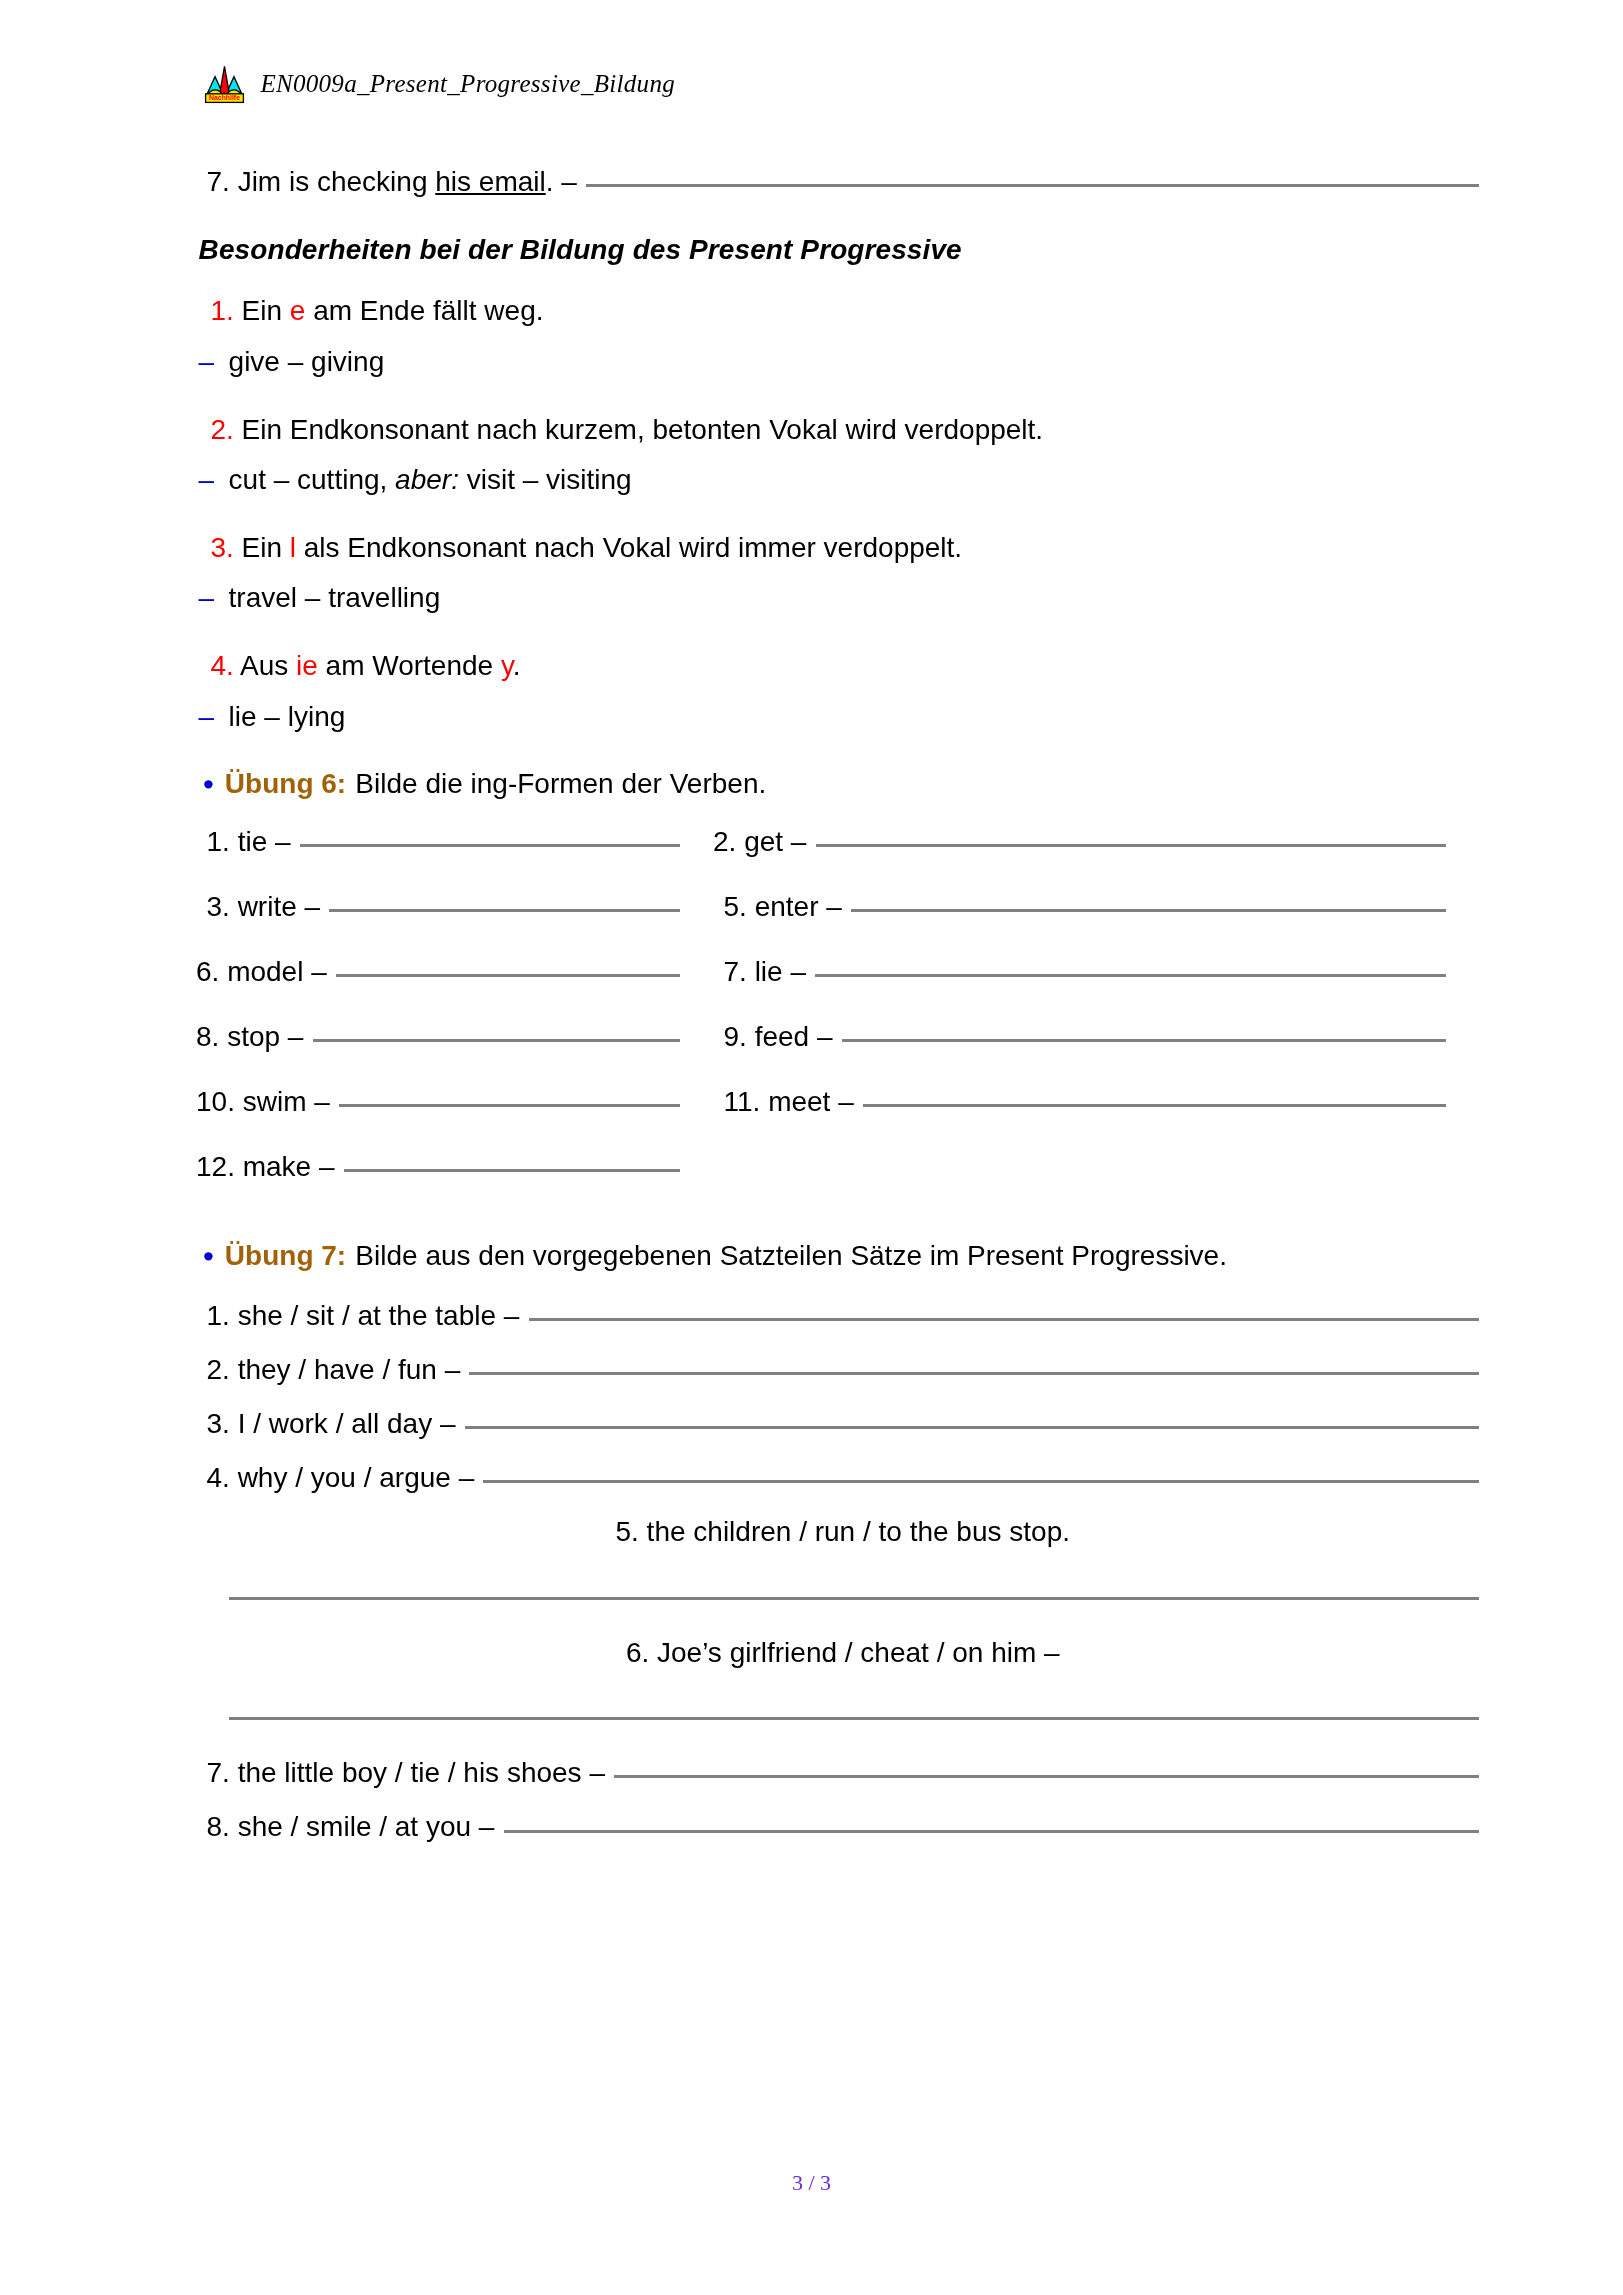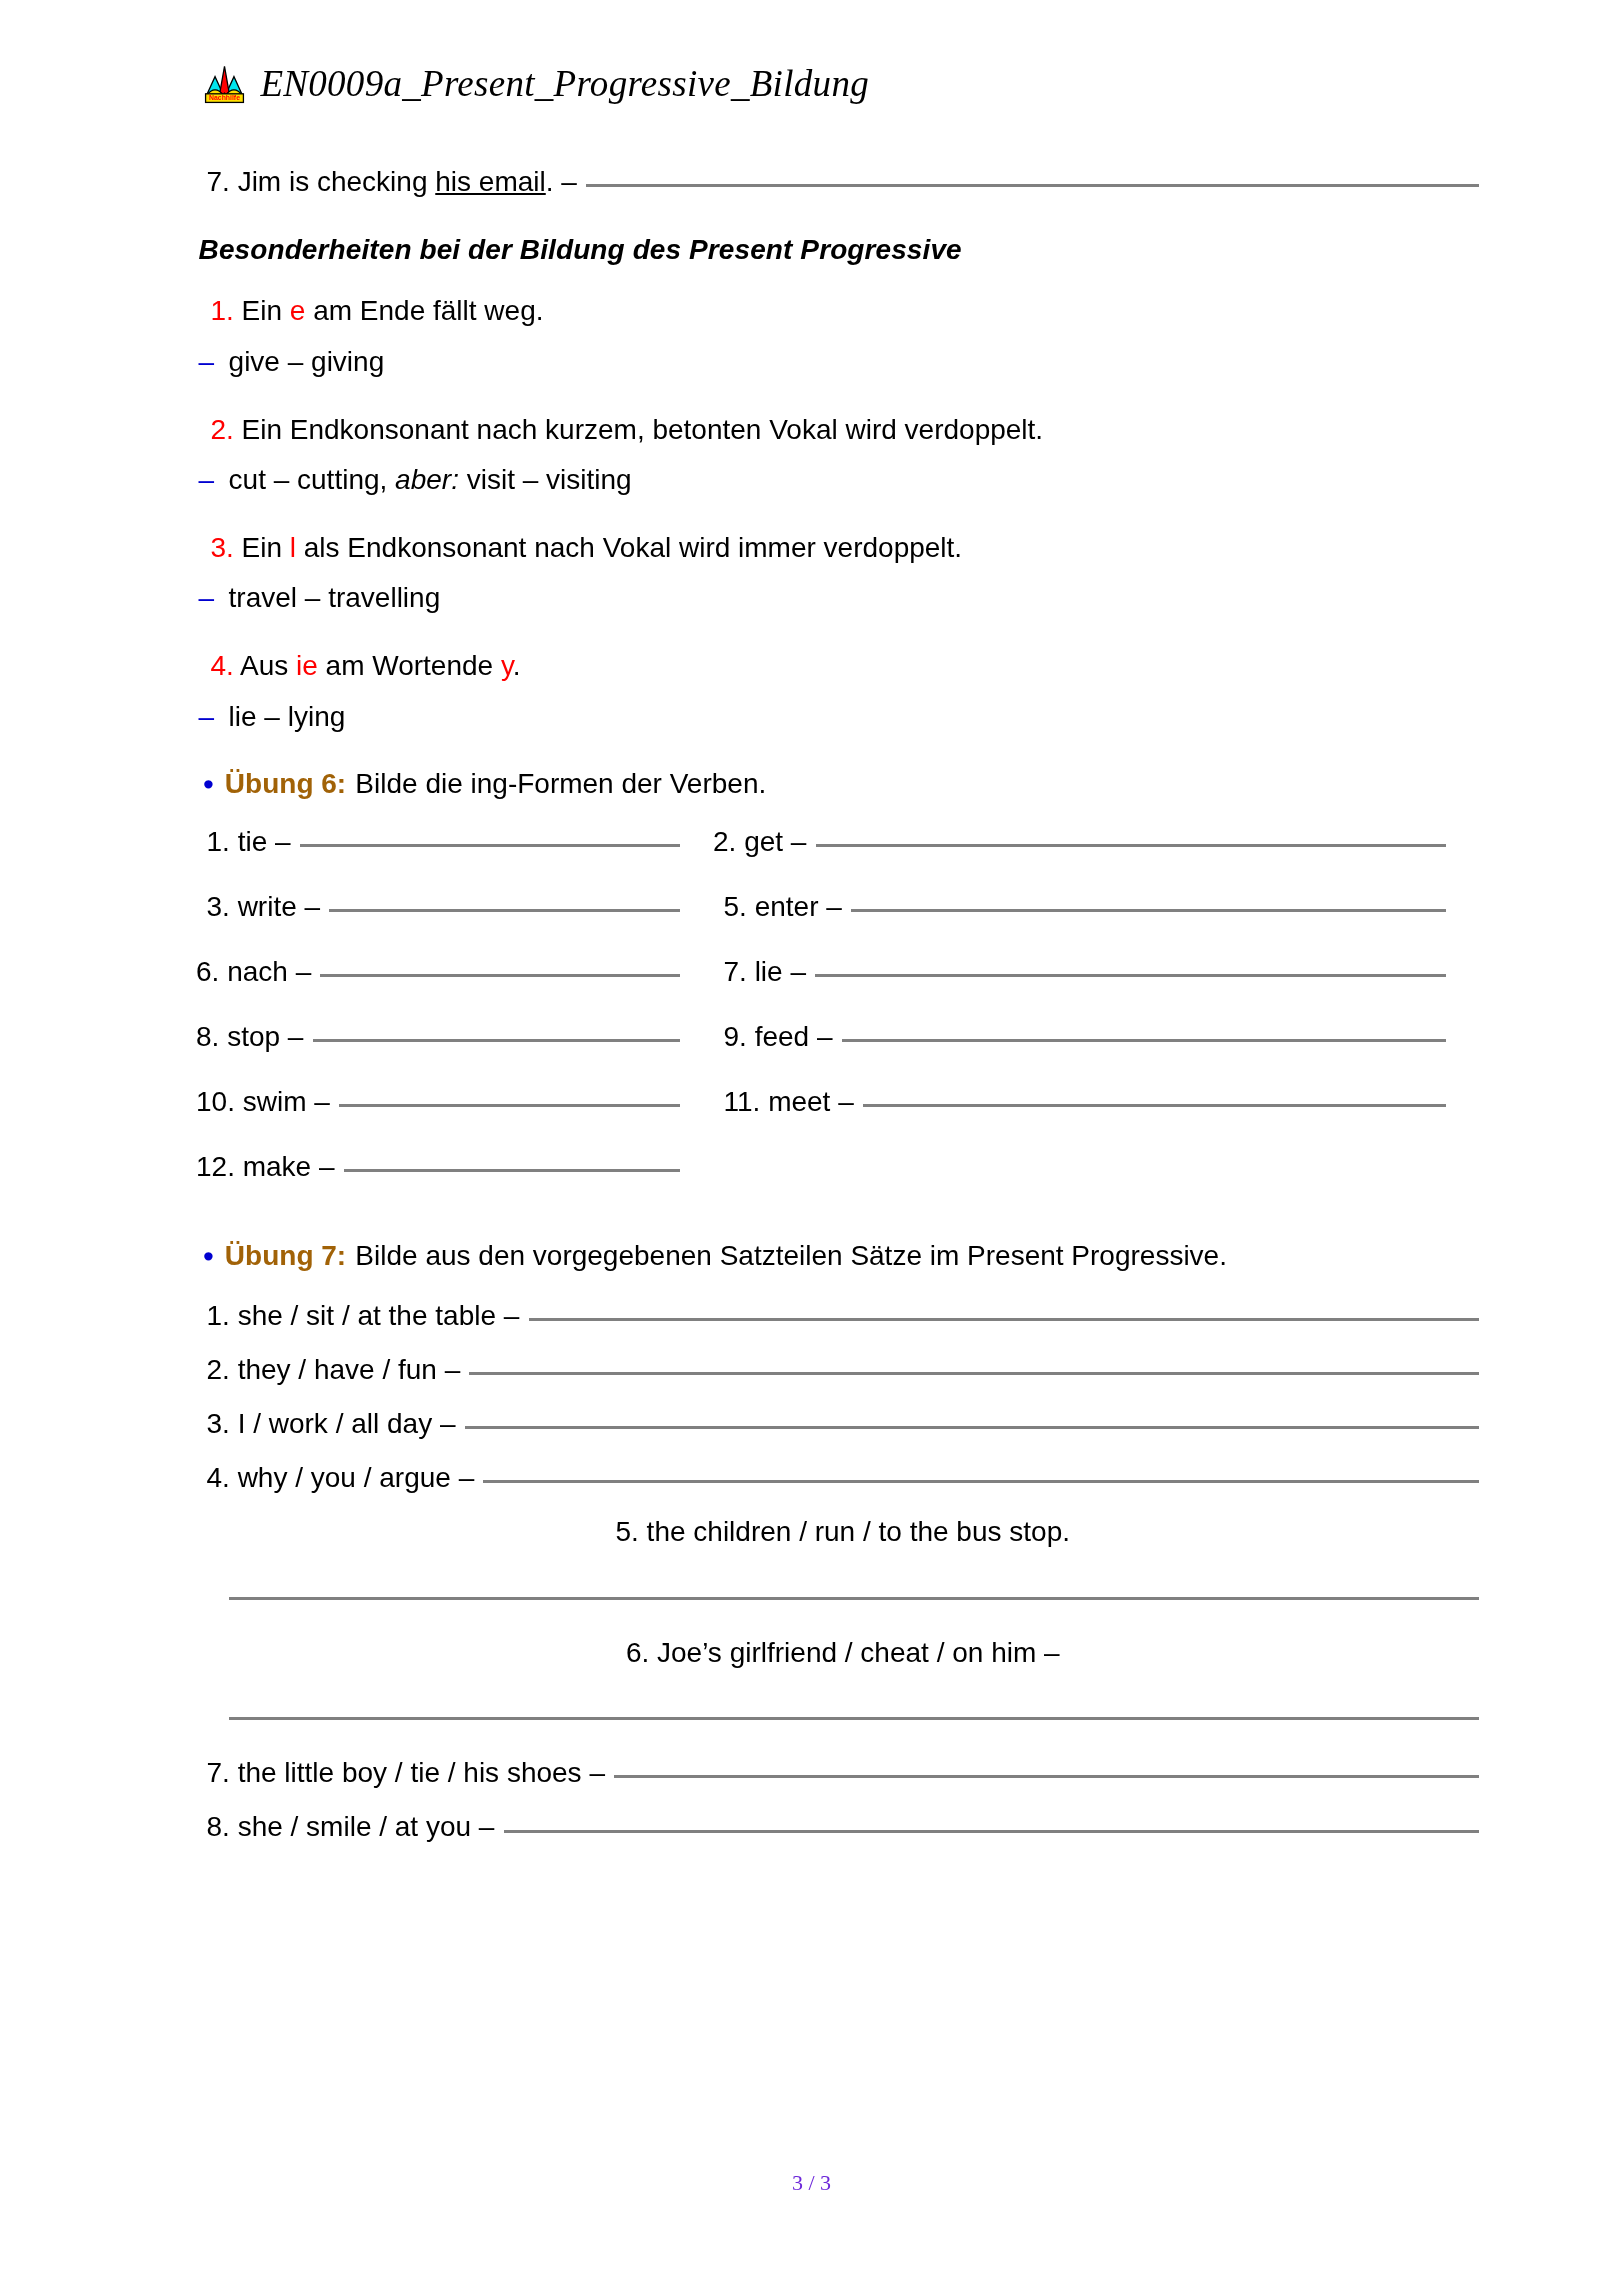--- a/index.html
+++ b/index.html
@@ -35,21 +35,21 @@
   }
   .logo {
     width: 43px;
     height: 43px;
     flex: 0 0 auto;
     display: block;
   }
   .doc-title {
     font-family: "Liberation Serif", serif;
     font-style: italic;
-    font-size: 37px;
+    font-size: 25px;
     color: #000;
     white-space: nowrap;
     letter-spacing: 0.3px;
   }
 
   
   .content {
     position: absolute;
     left: 196px;
     top: 164px;
@@ -282,21 +282,21 @@
       <div class="verb-cell">
         <span class="q-text"><span>3.</span>&nbsp;<span>write</span>&nbsp;<span>–</span></span>
         <span class="fill"></span>
       </div>
 
       <div class="verb-cell">
         <span class="q-text"><span>5.</span>&nbsp;<span>enter</span>&nbsp;<span>–</span></span>
         <span class="fill"></span>
       </div>
       <div class="verb-cell col2">
-        <span class="q-text"><span>6.</span>&nbsp;<span>nach</span>&nbsp;<span>–</span></span>
+        <span class="q-text"><span>6.</span>&nbsp;<span>model</span>&nbsp;<span>–</span></span>
         <span class="fill"></span>
       </div>
 
       <div class="verb-cell">
         <span class="q-text"><span>7.</span>&nbsp;<span>lie</span>&nbsp;<span>–</span></span>
         <span class="fill"></span>
       </div>
       <div class="verb-cell col2">
         <span class="q-text"><span>8.</span>&nbsp;<span>stop</span>&nbsp;<span>–</span></span>
         <span class="fill"></span>

